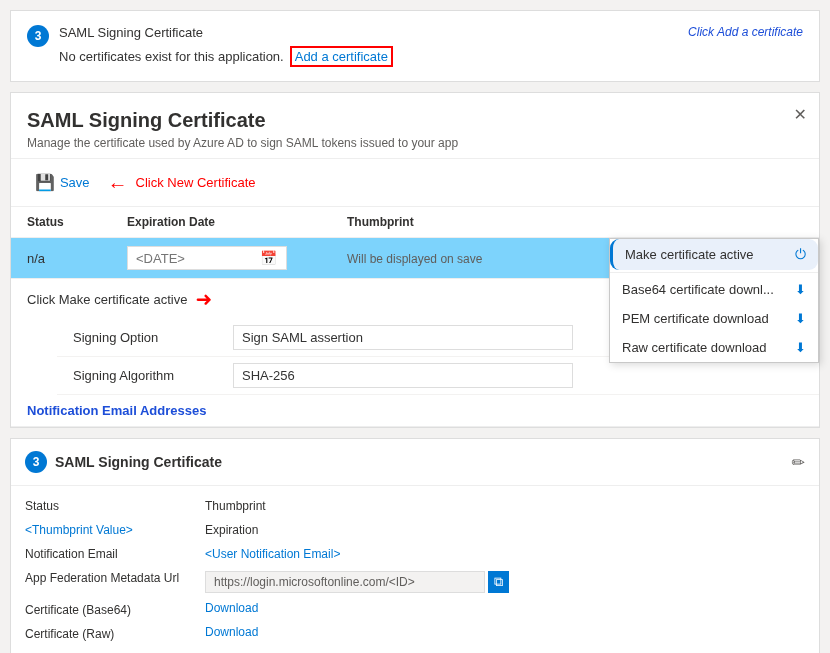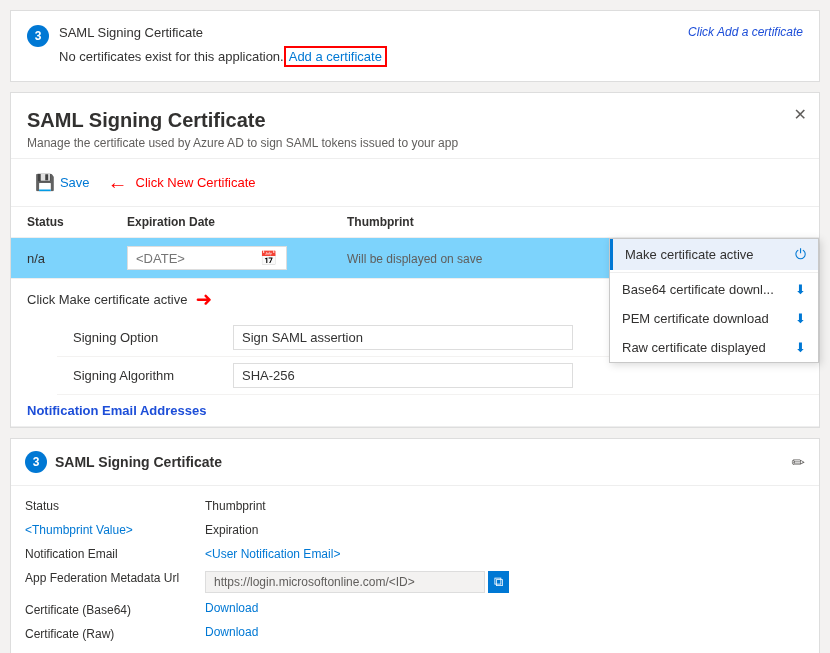--- a/index.html
+++ b/index.html
@@ -67,21 +67,21 @@
     
     .context-menu {
       position: absolute; right: 0; top: 0;
       background: #fff; border: 1px solid #c8c8c8; box-shadow: 2px 2px 8px rgba(0,0,0,0.15);
       width: 210px; z-index: 10;
     }
     .context-menu-item {
       display: flex; align-items: center; justify-content: space-between;
       padding: 7px 12px; font-size: 13px; cursor: pointer; color: #323130;
     }
-    .context-menu-item.active { background: #e9f0fa; border-left: 3px solid #0078d4; }
+    .context-menu-item.active { background: #e9f0fa; border-left: 3px solid #0078d4; border-radius: 9px; }
     .context-menu-item .power-icon { color: #0078d4; font-size: 14px; }
     .context-menu-item .download-icon { color: #0078d4; font-size: 13px; }
     .context-menu-divider { border: none; border-top: 1px solid #eee; margin: 2px 0; }
 
     
     .field-row { display: flex; align-items: center; padding: 6px 16px; border-bottom: 1px solid #f3f2f1; margin-left: 46px; }
     .field-label { width: 160px; font-size: 13px; color: #323130; font-weight: 500; }
     .field-value-input {
       border: 1px solid #ddd; padding: 4px 8px; font-size: 13px; width: 340px; color: #333;
       background: #fff;
@@ -112,21 +112,21 @@
     }
   </style>
 </head>
 <body>
 
 <div style="margin: 10px 10px 0 10px; border: 1px solid #ddd; background: #fff; padding: 14px 16px;">
   <div style="display:flex; align-items:flex-start; gap:10px;">
     <div class="step-badge">3</div>
     <div style="flex:1;">
       <div style="font-size:13px; color:#323130; margin-bottom:6px;">SAML Signing Certificate</div>
-      <div style="display:flex; align-items:center; ">
+      <div style="display:flex; align-items:center; gap:6px;">
         <span style="font-size:13px;">No certificates exist for this application.</span>
         <a class="add-cert-link">Add a certificate</a>
       </div>
     </div>
     <div style="font-size:12px; color:#1d4ed8; font-style:italic;">Click Add a certificate</div>
   </div>
 </div>
 
 <div class="saml-panel">
   <div class="saml-panel-header">
@@ -177,21 +177,21 @@
             <hr class="context-menu-divider">
             <div class="context-menu-item">
               <span>Base64 certificate downl...</span>
               <span class="download-icon">⬇</span>
             </div>
             <div class="context-menu-item">
               <span>PEM certificate download</span>
               <span class="download-icon">⬇</span>
             </div>
             <div class="context-menu-item">
-              <span>Raw certificate displayed</span>
+              <span>Raw certificate download</span>
               <span class="download-icon">⬇</span>
             </div>
           </div>
         </td>
       </tr>
     </tbody>
   </table>
 
   <div class="annotation-row">
     <span class="annotation-text">Click Make certificate active</span>

